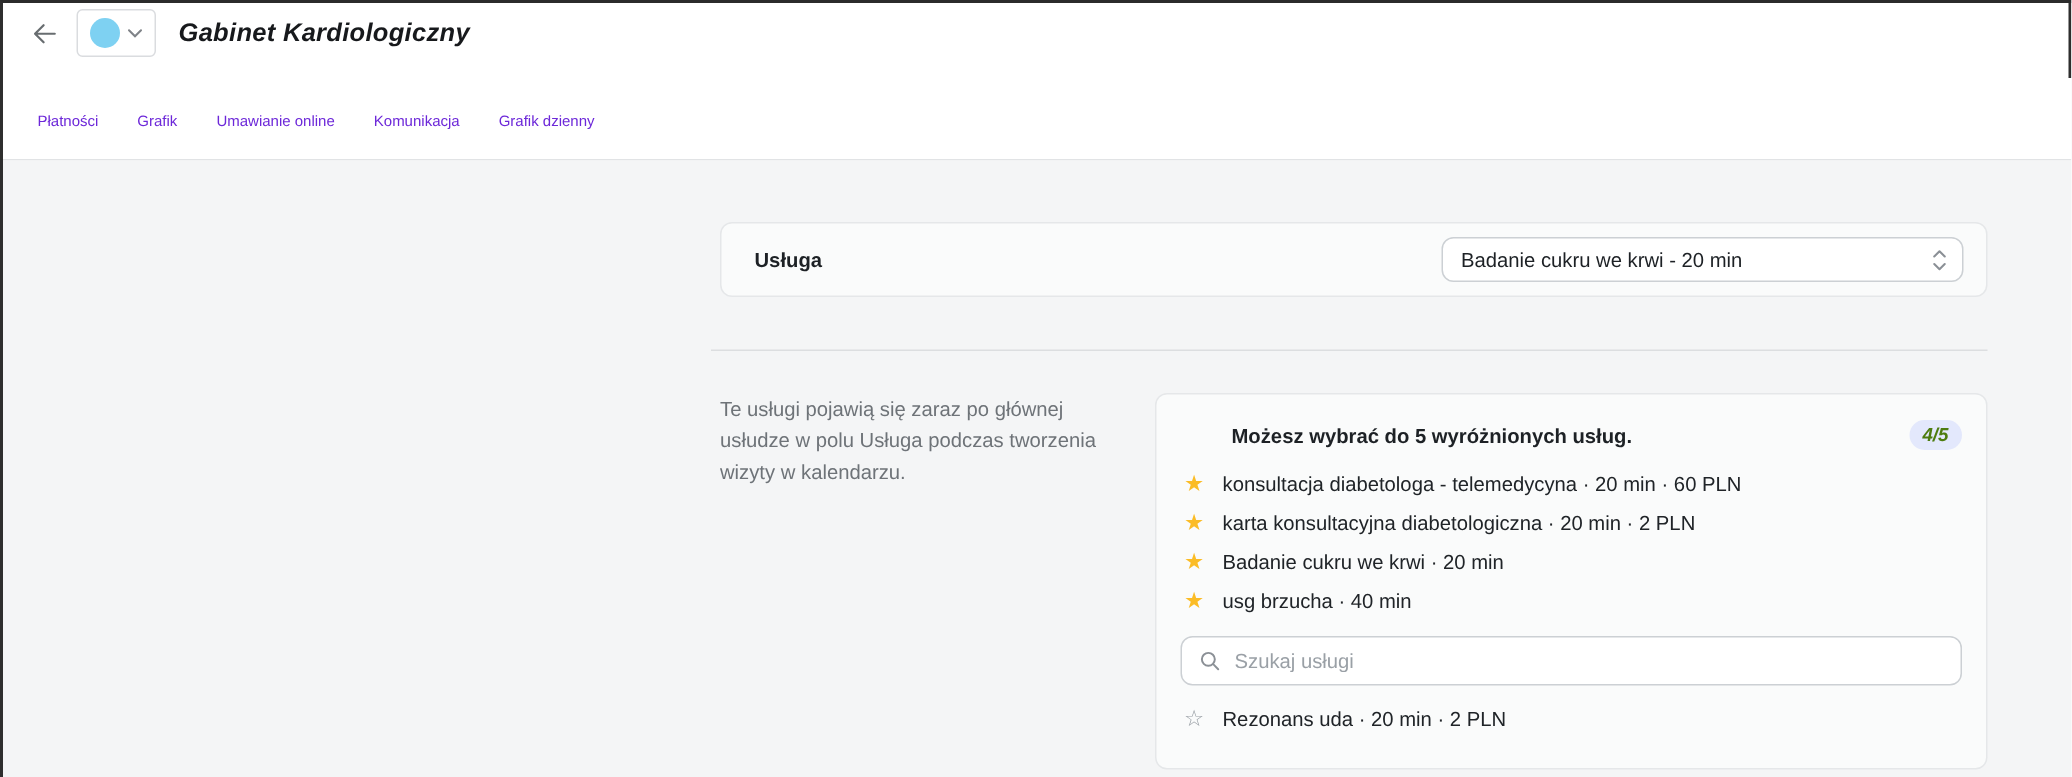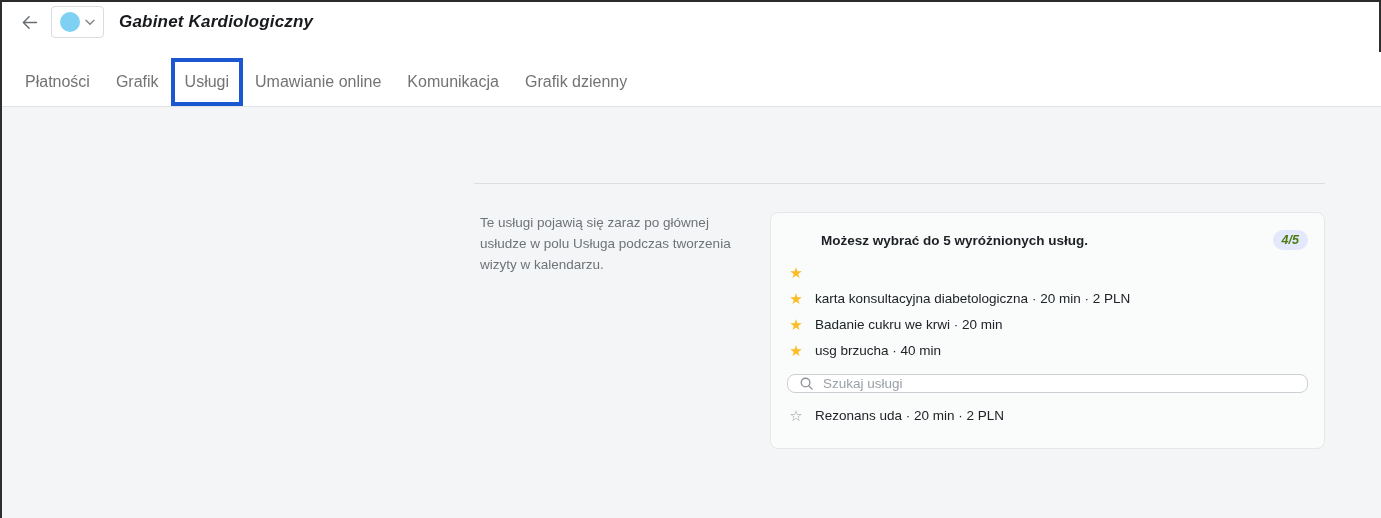--- a/index.html
+++ b/index.html
@@ -56,21 +56,21 @@
   
   .tabs {
     height: 65px; flex: 0 0 auto;
     background: #ffffff;
     border-bottom: 1px solid #e1e3e5;
     display: flex; align-items: center;
     padding-left: 23px; padding-top: 15px;
     gap: 26px;
   }
   .tab {
-    font-size: 16px; color: #737373;
+    font-size: 10px; color: #6d28d9;
     text-decoration: none; cursor: pointer; white-space: nowrap;
   }
   .tab-highlight {
     border: 4px solid #1b57d0;
     padding: 11px 10px;
     margin: -15px -14px;
     display: inline-flex;
     background: transparent;
   }
 
@@ -132,21 +132,21 @@
   .svc-list li {
     display: flex; align-items: center; gap: 10px;
     height: 26px; font-size: 13.5px; color: #202428;
   }
   .star { width: 18px; text-align: center; font-size: 15px; line-height: 1; cursor: pointer; }
   .star.filled { color: #fbbc26; }
   .star.outline { color: #9aa0a6; }
 
   .search-box {
     margin: 11px 0 5px;
-    height: 19px;
+    height: 33px;
     background: #ffffff;
     border: 1px solid #ccd0d4; border-radius: 8px;
     display: flex; align-items: center; gap: 9px;
     padding: 0 11px;
   }
   .search-box input {
     flex: 1 1 auto; border: none; outline: none; background: transparent;
     font-family: inherit; font-size: 13.5px; color: #202428; padding: 0;
   }
   .search-box input::placeholder { color: #9aa0a6; }
@@ -168,48 +168,56 @@
       <svg width="10" height="7" viewBox="0 0 10 7">
         <path d="M1 1.2 5 5.2 9 1.2" stroke="#808489" stroke-width="1.4" fill="none" stroke-linecap="round"></path>
       </svg>
     </button>
     <h1 class="page-title">Gabinet Kardiologiczny</h1>
   </header>
 
   <nav class="tabs">
     <a class="tab">Płatności</a>
     <a class="tab">Grafik</a>
-    <span class="tab-highlight">
-      <a class="tab">Usługi</a>
-    </span>
     <a class="tab">Umawianie online</a>
     <a class="tab">Komunikacja</a>
     <a class="tab">Grafik dzienny</a>
   </nav>
 
   <main class="content">
 
     <section class="section-row">
+      <div class="card form-card">
+        <span class="field-label">Usługa</span>
+        <div class="select">
+          <span class="select-value">Badanie cukru we krwi - 20 min</span>
+          <svg width="10" height="15" viewBox="0 0 10 15">
+            <path d="M1.5 5 5 1.5 8.5 5" stroke="#8b9096" stroke-width="1.4" fill="none" stroke-linecap="round" stroke-linejoin="round"></path>
+            <path d="M1.5 10 5 13.5 8.5 10" stroke="#8b9096" stroke-width="1.4" fill="none" stroke-linecap="round" stroke-linejoin="round"></path>
+          </svg>
+        </div>
+      </div>
     </section>
 
     <hr class="divider">
 
     <section class="section-row">
       <div class="section-info">
         <p class="section-desc">Te usługi pojawią się zaraz po głównej usłudze w polu Usługa podczas tworzenia wizyty w kalendarzu.</p>
       </div>
       <div class="card featured-card">
         <div class="card-head">
           <span class="card-head-text">Możesz wybrać do 5 wyróżnionych usług.</span>
           <span class="counter-badge">4/5</span>
         </div>
 
         <ul class="svc-list">
           <li>
             <span class="star filled">★</span>
+            <span>konsultacja diabetologa - telemedycyna · 20 min · 60 PLN</span>
           </li>
           <li>
             <span class="star filled">★</span>
             <span>karta konsultacyjna diabetologiczna · 20 min · 2 PLN</span>
           </li>
           <li>
             <span class="star filled">★</span>
             <span>Badanie cukru we krwi · 20 min</span>
           </li>
           <li>

